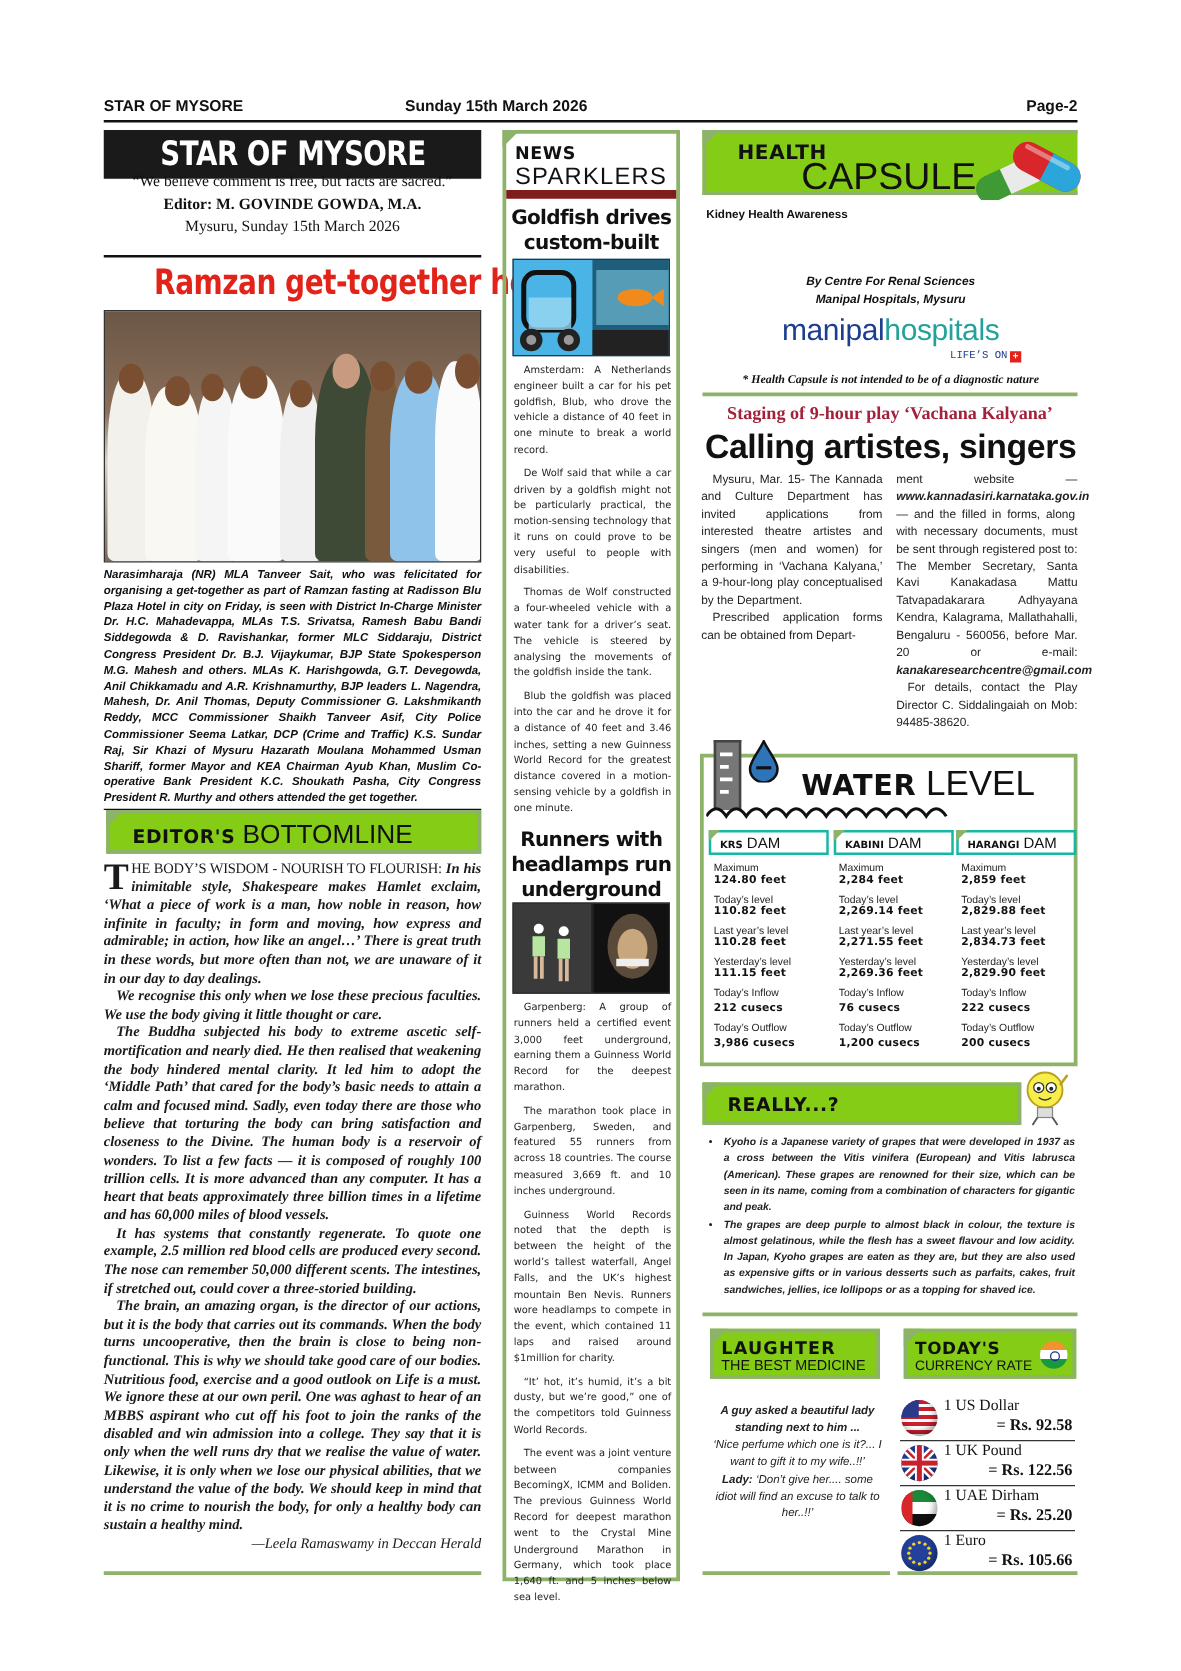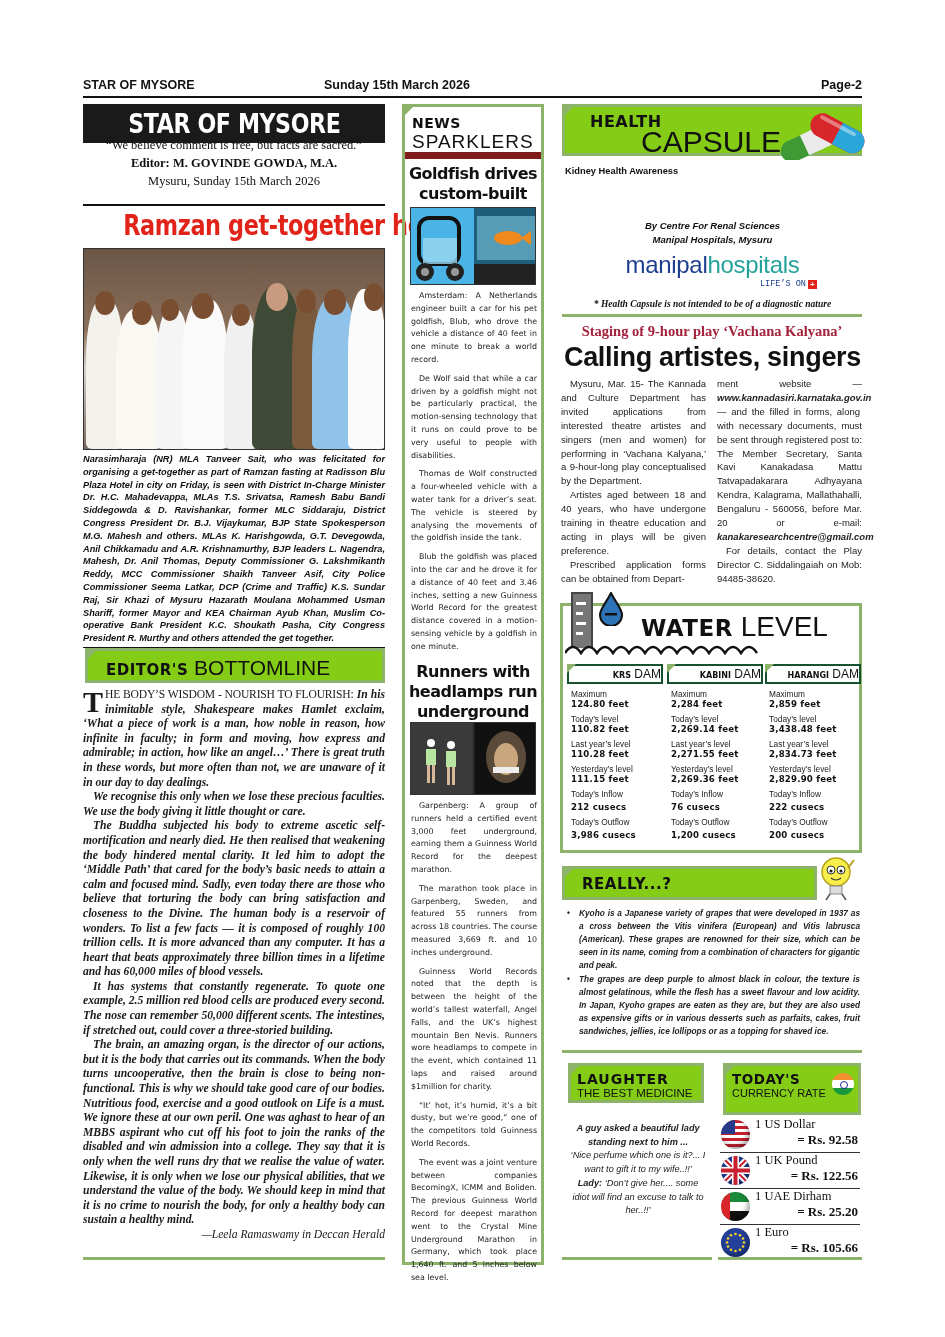--- a/index.html
+++ b/index.html
@@ -84,21 +84,21 @@
 
   
   #water-box { position: absolute; left: 560px; top: 603px; width: 302px; height: 250px; border: 3px solid #8db36a; }
   #gauge { position: absolute; left: 571px; top: 592px; width: 22px; height: 56px; background: #777; border: 2px solid #444; border-bottom: none; }
   #gauge i { position: absolute; left: 3px; width: 10px; height: 3px; background: #fff; }
   #drop { position: absolute; left: 598px; top: 592px; width: 26px; height: 34px; }
   #waves { position: absolute; left: 565px; top: 637px; width: 195px; height: 20px; }
   #water-title { position: absolute; left: 641px; top: 612px; font-size: 28px; line-height: 30px; white-space: nowrap; }
   #water-title .bh-bold { font-size: 23px; }
   .dam { position: absolute; top: 664px; width: 96px; }
-  .dam-head { position: relative; height: 20px; border: 2px solid #14532d; font-size: 12px; line-height: 16px; padding-left: 7px; white-space: nowrap; text-align: right; }
+  .dam-head { position: relative; height: 20px; border: 2px solid #14b8a6; font-size: 12px; line-height: 16px; padding-left: 7px; white-space: nowrap; }
   .dam-head .tri { position: absolute; left: -2px; top: -2px; border-top: 9px solid #8db36a; border-right: 9px solid transparent; }
   .dam-head .b { font-family: "DejaVu Sans", sans-serif; font-weight: bold; font-size: 8px; }
   .dam-rows { padding-left: 4px; padding-top: 5px; }
   .dam-label { font-size: 8.3px; line-height: 10px; color: #222; }
   .dam-value { font-family: "DejaVu Sans", sans-serif; font-weight: bold; font-size: 8.6px; line-height: 11px; margin-bottom: 4px; letter-spacing: 0.2px; }
   .dam-value.cus { margin-top: 3px; }
   #dam-krs { left: 567px; }
   #dam-kabini { left: 667px; }
   #dam-harangi { left: 765px; }
 
@@ -113,21 +113,21 @@
 
   
   #laugh-head { left: 568px; top: 1063px; width: 136px; height: 40px; }
   #laugh-head .l1 { position: absolute; left: 6px; top: 5px; font-size: 14px; letter-spacing: 1px; }
   #laugh-head .l2 { position: absolute; left: 6px; top: 21px; font-size: 11.5px; }
   #joke { position: absolute; left: 568px; top: 1122px; width: 140px; text-align: center; font-style: italic; font-size: 9.2px; line-height: 13.7px; color: #222; }
   #joke .b { font-weight: bold; }
   #laugh-rule { position: absolute; left: 562px; top: 1257px; width: 150px; border-top: 3px solid #8db36a; }
 
   
-  #cur-head { left: 723px; top: 1063px; width: 138px; height: 52px; }
+  #cur-head { left: 723px; top: 1063px; width: 138px; height: 40px; }
   #cur-head .l1 { position: absolute; left: 6px; top: 5px; font-size: 13.5px; }
   #cur-head .l2 { position: absolute; left: 6px; top: 21px; font-size: 11px; }
   #india-flag { position: absolute; left: 832px; top: 1073px; width: 22px; height: 22px; border-radius: 50%; overflow: hidden; background: linear-gradient(#f4922f 0 33%, #fff 33% 66%, #189a3c 66%); }
   #india-flag::after { content: ""; position: absolute; left: 8px; top: 8px; width: 6px; height: 6px; border: 1px solid #1b2c8f; border-radius: 50%; }
   .cur-row { position: absolute; left: 720px; width: 140px; height: 36px; border-bottom: 1.5px solid #333; }
   .flag { position: absolute; left: 1px; top: 3px; width: 29px; height: 29px; border-radius: 50%; overflow: hidden; box-shadow: inset -2px -3px 5px rgba(0,0,0,0.35); }
   .cur-name { position: absolute; left: 35px; top: 0px; font-family: "Liberation Serif", serif; font-size: 12.5px; }
   .cur-rate { position: absolute; right: 2px; top: 15px; font-family: "Liberation Serif", serif; font-size: 13px; font-weight: bold; }
   #cur-rule { position: absolute; left: 718px; top: 1257px; width: 144px; border-top: 3px solid #8db36a; }
 </style>
@@ -268,21 +268,20 @@
 </div>
 <div id="manipal-logo"><span class="m1">manipal</span><span class="m2">hospitals</span></div>
 <div id="lifes-on"><span>LIFE’S ON</span><span class="plus">+</span></div>
 <div id="health-disclaimer">* Health Capsule is not intended to be of a diagnostic nature</div>
 <div id="health-rule"></div>
 
 <div id="vach-kicker">Staging of 9-hour play ‘Vachana Kalyana’</div>
 <div id="vach-head">Calling artistes, singers</div>
 <div id="vach-col1" class="vach-col">
   <p>Mysuru, Mar. 15- The Kannada and Culture Department has invited applications from interested theatre artistes and singers (men and women) for performing in ‘Vachana Kalyana,’ a 9-hour-long play conceptualised by the Department.</p>
-  <p>Artistes aged between 18 and 40 years, who have undergone training in theatre education and acting in plays will be given preference.</p>
   <p>Prescribed application forms can be obtained from Depart-</p>
 </div>
 <div id="vach-col2" class="vach-col">
   <p style="text-indent:0"><span>ment website — </span><i>www.kannadasiri.karnataka.gov.in</i><span> — and the filled in forms, along with necessary documents, must be sent through registered post to: The Member Secretary, Santa Kavi Kanakadasa Mattu Tatvapadakarara Adhyayana Kendra, Kalagrama, Mallathahalli, Bengaluru - 560056, before Mar. 20 or e-mail: </span><i>kanakaresearchcentre@gmail.com</i></p>
   <p>For details, contact the Play Director C. Siddalingaiah on Mob: 94485-38620.</p>
 </div>
 
 <div id="water-box"></div>
 <div id="gauge">
   <i style="top:8px"></i>
@@ -332,21 +331,21 @@
     <div class="dam-label">Today’s Outflow</div>
     <div class="dam-value cus">1,200 cusecs</div>
   </div>
 </div>
 <div id="dam-harangi" class="dam">
   <div class="dam-head"><div class="tri"></div><span class="b">HARANGI</span> <span>DAM</span></div>
   <div class="dam-rows">
     <div class="dam-label">Maximum</div>
     <div class="dam-value">2,859 feet</div>
     <div class="dam-label">Today’s level</div>
-    <div class="dam-value">3,438.48 feet</div>
+    <div class="dam-value">2,829.88 feet</div>
     <div class="dam-label">Last year’s level</div>
     <div class="dam-value">2,834.73 feet</div>
     <div class="dam-label">Yesterday’s level</div>
     <div class="dam-value">2,829.90 feet</div>
     <div class="dam-label">Today’s Inflow</div>
     <div class="dam-value cus">222 cusecs</div>
     <div class="dam-label">Today’s Outflow</div>
     <div class="dam-value cus">200 cusecs</div>
   </div>
 </div>

